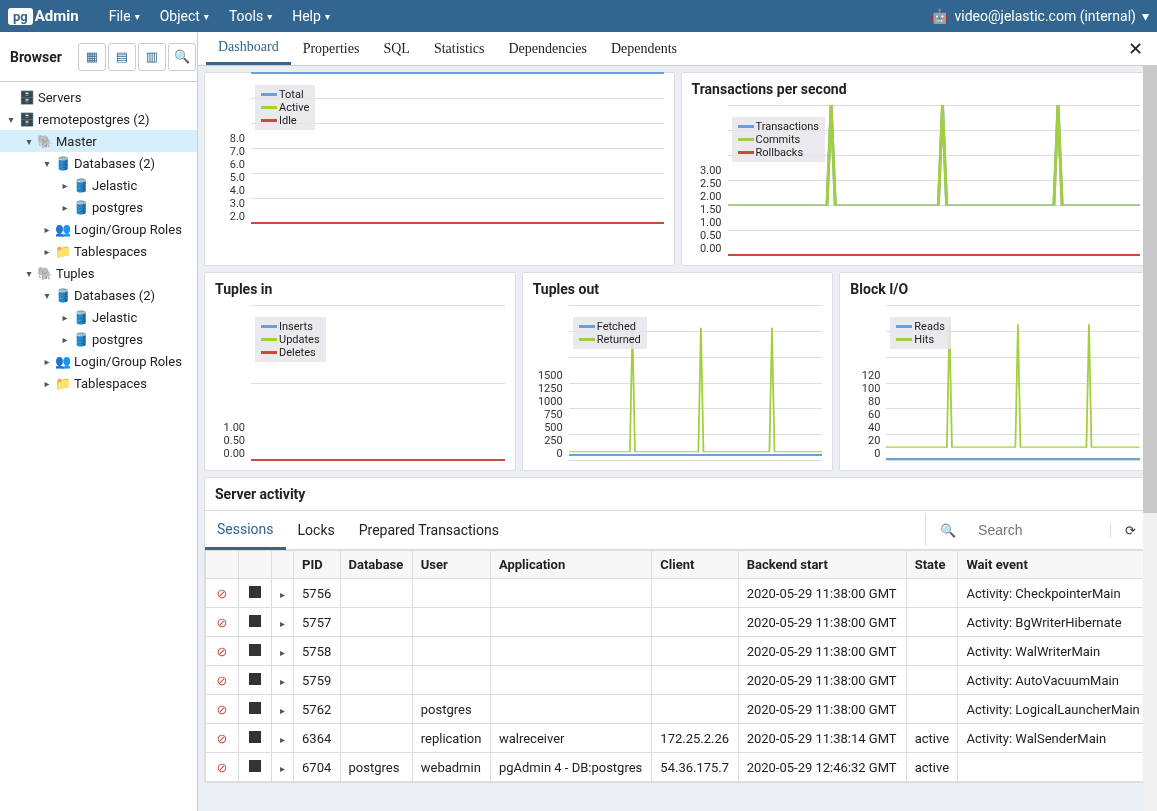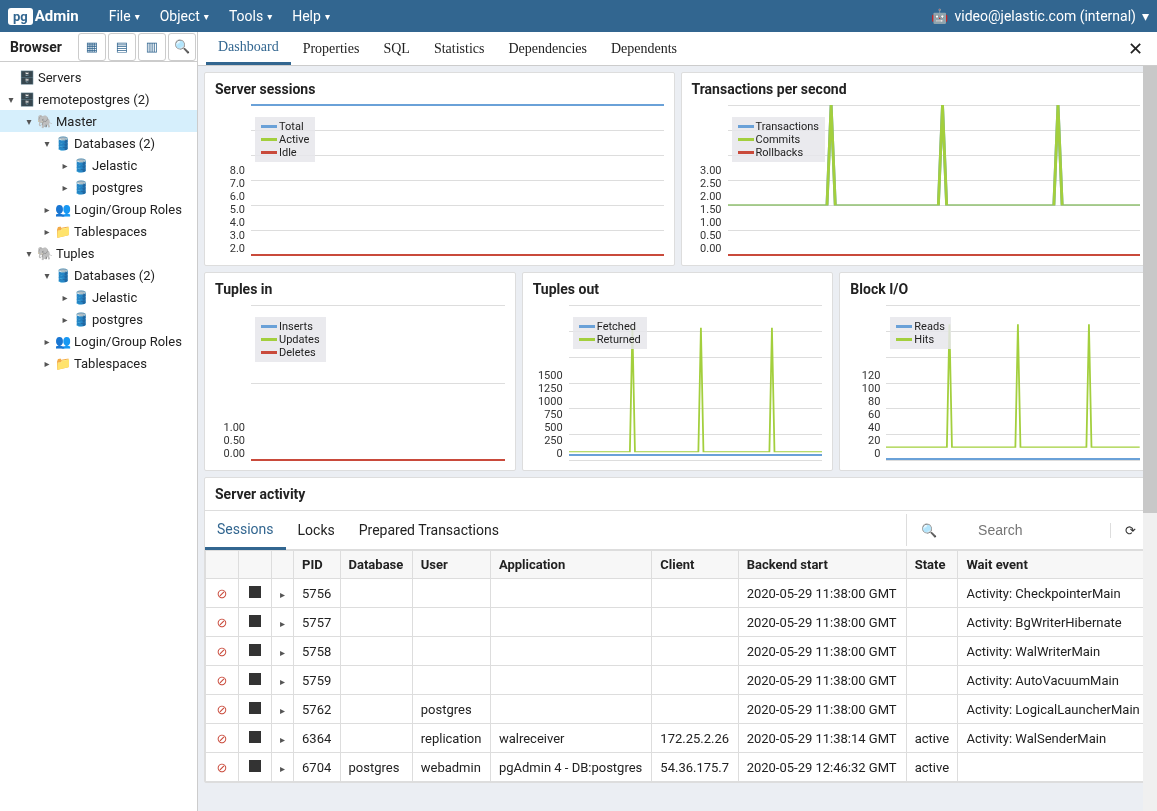--- a/index.html
+++ b/index.html
@@ -6,21 +6,21 @@
 body { font-family: -apple-system, BlinkMacSystemFont, "Segoe UI", Roboto, sans-serif; font-size: 13px; color: #222; overflow: hidden; width: 1157px; height: 811px; }
 .topbar { background: #326690; color: #fff; height: 32px; display: flex; align-items: center; padding: 0 8px; }
 .logo { background: #fff; color: #326690; font-weight: bold; padding: 1px 5px; border-radius: 3px; margin-right: 2px; font-size: 13px; }
 .logo-text { font-weight: bold; font-size: 15px; margin-right: 20px; }
 .menu-item { padding: 0 10px; cursor: pointer; font-size: 14px; display: flex; align-items: center; gap: 4px; }
 .menu-item .chev { font-size: 10px; }
 .spacer { flex: 1; }
 .user-info { display: flex; align-items: center; gap: 6px; font-size: 14px; }
 .main { display: flex; height: calc(100% - 32px); }
 .sidebar { width: 198px; border-right: 1px solid #ccc; display: flex; flex-direction: column; background: #fff; }
-.sidebar-header { display: flex; align-items: center; border-bottom: 1px solid #ccc; height: 30px; }
+.sidebar-header { display: flex; align-items: center; border-bottom: 1px solid #ccc; height: 50px; }
 .browser-label { font-weight: bold; padding: 0 10px; font-size: 14px; }
 .sidebar-tools { display: flex; margin-left: auto; }
 .sidebar-tool { width: 28px; height: 28px; display: flex; align-items: center; justify-content: center; border: 1px solid #ccc; margin: 2px 1px; border-radius: 3px; color: #326690; cursor: pointer; }
 .tree { overflow: auto; flex: 1; padding-top: 4px; }
 .tree-row { display: flex; align-items: center; height: 22px; cursor: pointer; white-space: nowrap; }
 .tree-row.selected { background: #d6effc; }
 .tree-toggle { width: 14px; text-align: center; color: #555; font-size: 10px; }
 .tree-icon { width: 18px; display: flex; justify-content: center; margin-right: 2px; }
 .content { flex: 1; display: flex; flex-direction: column; overflow: hidden; }
 .tabs { display: flex; border-bottom: 1px solid #ccc; height: 34px; align-items: stretch; padding-left: 8px; }
@@ -43,21 +43,21 @@
 .legend-swatch { width: 16px; height: 3px; }
 .row2 { display: flex; gap: 6px; margin-bottom: 6px; }
 .row2 .panel { flex: 1; }
 .activity { background: #fff; border: 1px solid #ddd; border-radius: 2px; }
 .activity-header { font-weight: bold; padding: 8px 10px; font-size: 14px; }
 .activity-tabs { display: flex; border-top: 1px solid #ddd; border-bottom: 1px solid #ddd; align-items: center; }
 .act-tab { padding: 10px 12px; font-size: 14px; cursor: pointer; }
 .act-tab.active { color: #326690; border-bottom: 3px solid #326690; margin-bottom: -1px; }
 .search-wrap { margin-left: auto; display: flex; align-items: center; border-left: 1px solid #ddd; }
 .search-icon { padding: 0 14px; color: #333; }
-.search-input { border: none; outline: none; padding: 8px; width: 140px; font-size: 14px; margin-left: 19px; }
+.search-input { border: none; outline: none; padding: 8px; width: 140px; font-size: 14px; }
 .refresh-btn { padding: 0 14px; border-left: 1px solid #ddd; color: #333; cursor: pointer; height: 100%; display: flex; align-items: center; }
 table.grid { width: 100%; border-collapse: collapse; }
 table.grid th, table.grid td { border: 1px solid #ddd; padding: 6px 8px; text-align: left; font-size: 13px; white-space: nowrap; }
 table.grid th { background: #f7f7f7; font-weight: bold; }
 .row-btn { display: inline-flex; width: 16px; height: 14px; align-items: center; justify-content: center; }
 .cancel-btn { color: #c94a3b; }
 .stop-btn { background: #333; width: 12px; height: 12px; }
 .expand-caret { color: #555; font-size: 10px; }
 svg.spike { width: 100%; height: 100%; display: block; }
 .flat-line { position: absolute; left: 0; right: 0; height: 2px; }
@@ -186,21 +186,20 @@
       <div class="tab inactive">SQL</div>
       <div class="tab inactive">Statistics</div>
       <div class="tab inactive">Dependencies</div>
       <div class="tab inactive">Dependents</div>
       <div class="close-x">✕</div>
     </div>
 
     <div class="dash">
       <div class="row1">
         <div class="panel" style="flex:1">
-          <div class="panel-title">Server sessions</div>
           <div class="chart-wrap">
               <div class="chart" id="chart-sessions">
                 <div class="ylabels">
                   <span>8.0</span>
                   <span>7.0</span>
                   <span>6.0</span>
                   <span>5.0</span>
                   <span>4.0</span>
                   <span>3.0</span>
                   <span>2.0</span>

